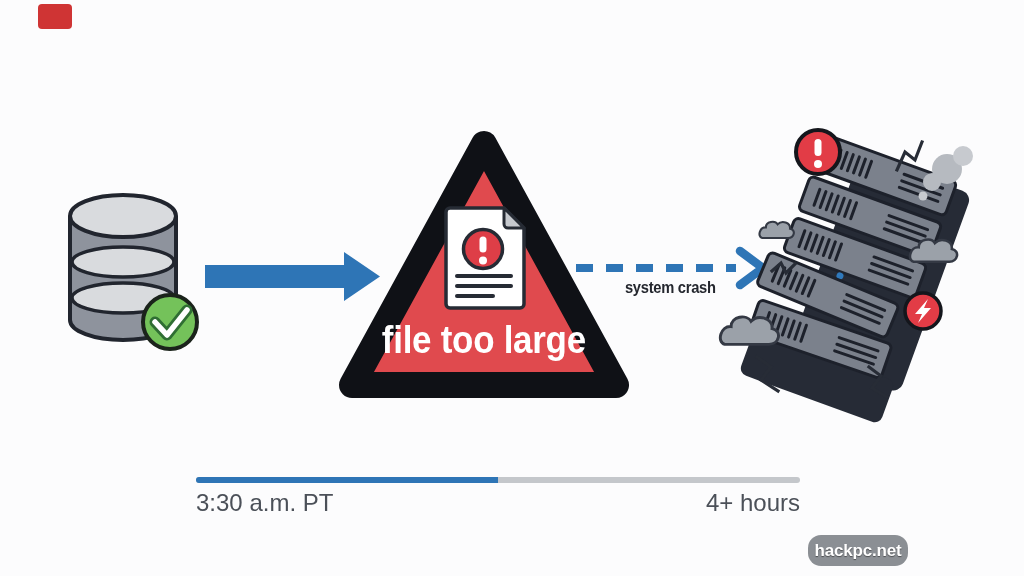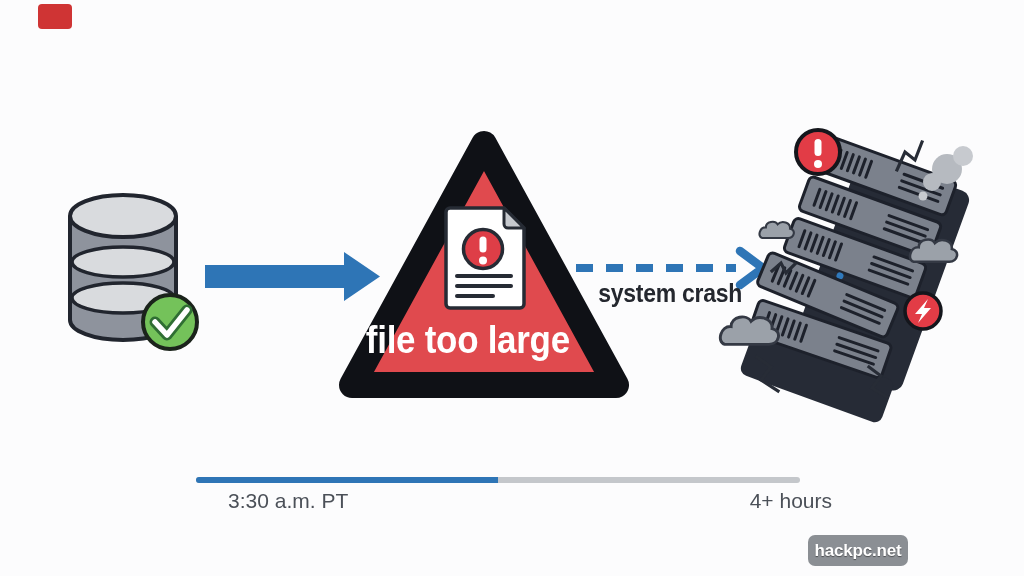--- a/index.html
+++ b/index.html
@@ -2,29 +2,29 @@
 <html><head>
 <meta charset="utf-8">
 <style>
   html,body{margin:0;padding:0;}
   body{font-family:"Liberation Sans","DejaVu Sans",sans-serif;background:#ffffff;}
   .stage{position:relative;width:1024px;height:576px;background:#fcfcfd;overflow:hidden;}
   .art{position:absolute;left:0;top:0;}
   .label{position:absolute;color:#24272e;font-weight:bold;text-align:center;line-height:1.05;}
   .cond{display:inline-block;transform:scaleX(.92);transform-origin:center;letter-spacing:-.3px;white-space:nowrap;}
   .lbl-dbchange{left:192px;top:224px;width:200px;font-size:22px;}
-  .lbl-syscrash{left:570px;top:280px;width:200px;font-size:25px;}
-  .lbl-filetoolarge{left:348px;top:321px;width:240px;font-size:38px;color:#ffffff;}
+  .lbl-syscrash{left:570px;top:280px;width:200px;font-size:16px;}
+  .lbl-filetoolarge{left:364px;top:321px;width:240px;font-size:38px;color:#ffffff;}
   .tl-bar{position:absolute;left:196px;top:477px;width:604px;height:6px;background:#c4c7cb;border-radius:3px;}
   .tl-progress{height:100%;background:#2e75b6;border-radius:3px 0 0 3px;}
-  .tl-text{position:absolute;top:489px;font-size:21px;color:#4b5058;font-weight:400;margin-left:32px;}
+  .tl-text{position:absolute;top:489px;font-size:24px;color:#4b5058;font-weight:400;}
   .tl-start{left:196px;width:300px;text-align:left;}
   .tl-end{left:500px;width:300px;text-align:right;}
   .watermark{position:absolute;left:808px;top:535px;width:100px;height:31px;background:#8b8f94;
-    border-radius:7px;display:flex;align-items:center;justify-content:center;
+    border-radius:13px;display:flex;align-items:center;justify-content:center;
     color:#ffffff;font-weight:bold;font-size:17px;text-shadow:0 1px 1px rgba(0,0,0,.45);letter-spacing:-.2px;}
   .corner-badge{position:absolute;left:38px;top:4px;width:34px;height:25px;background:#cf3434;border-radius:4px;}
 </style>
 </head>
 <body>
 
 <div class="stage">
 
   <svg class="art" width="1024" height="576" viewBox="0 0 1024 576">
 

